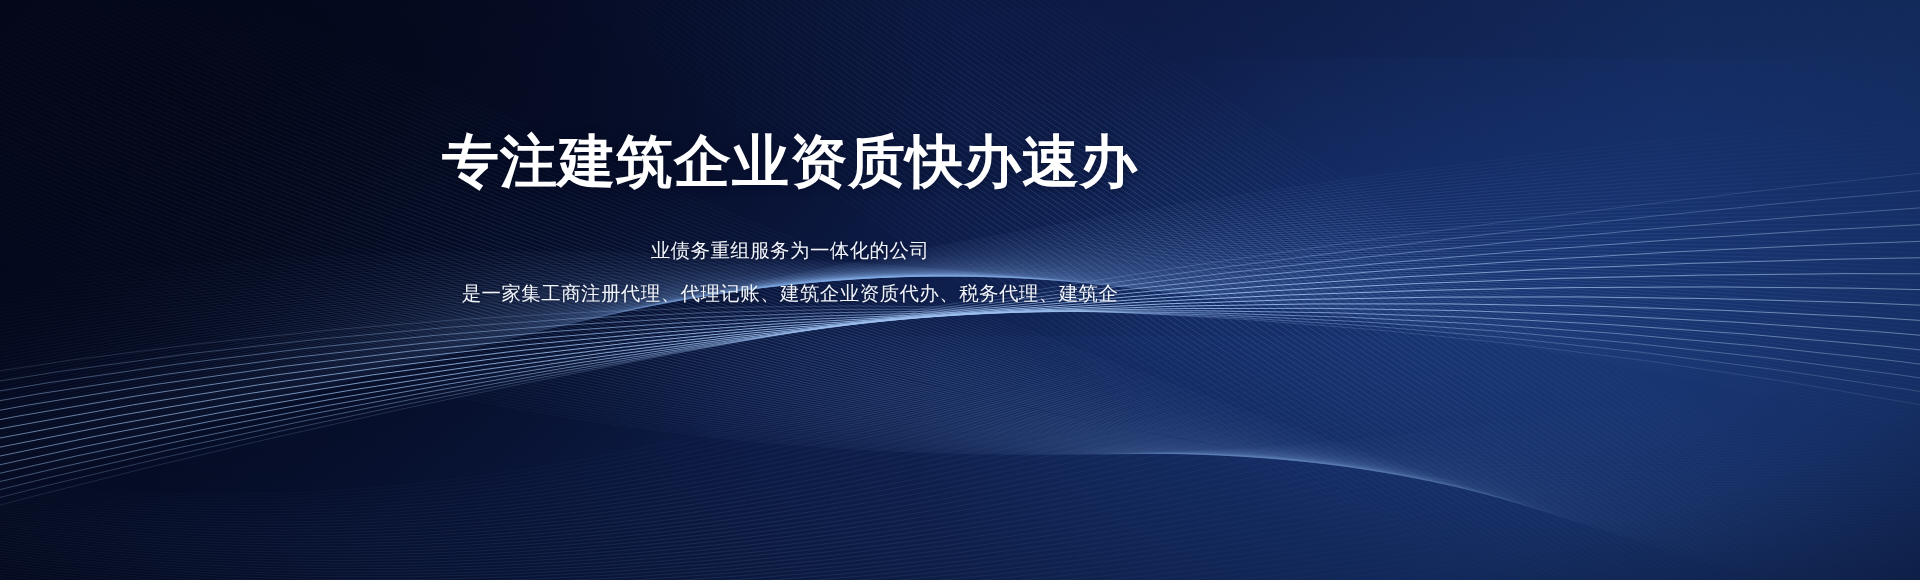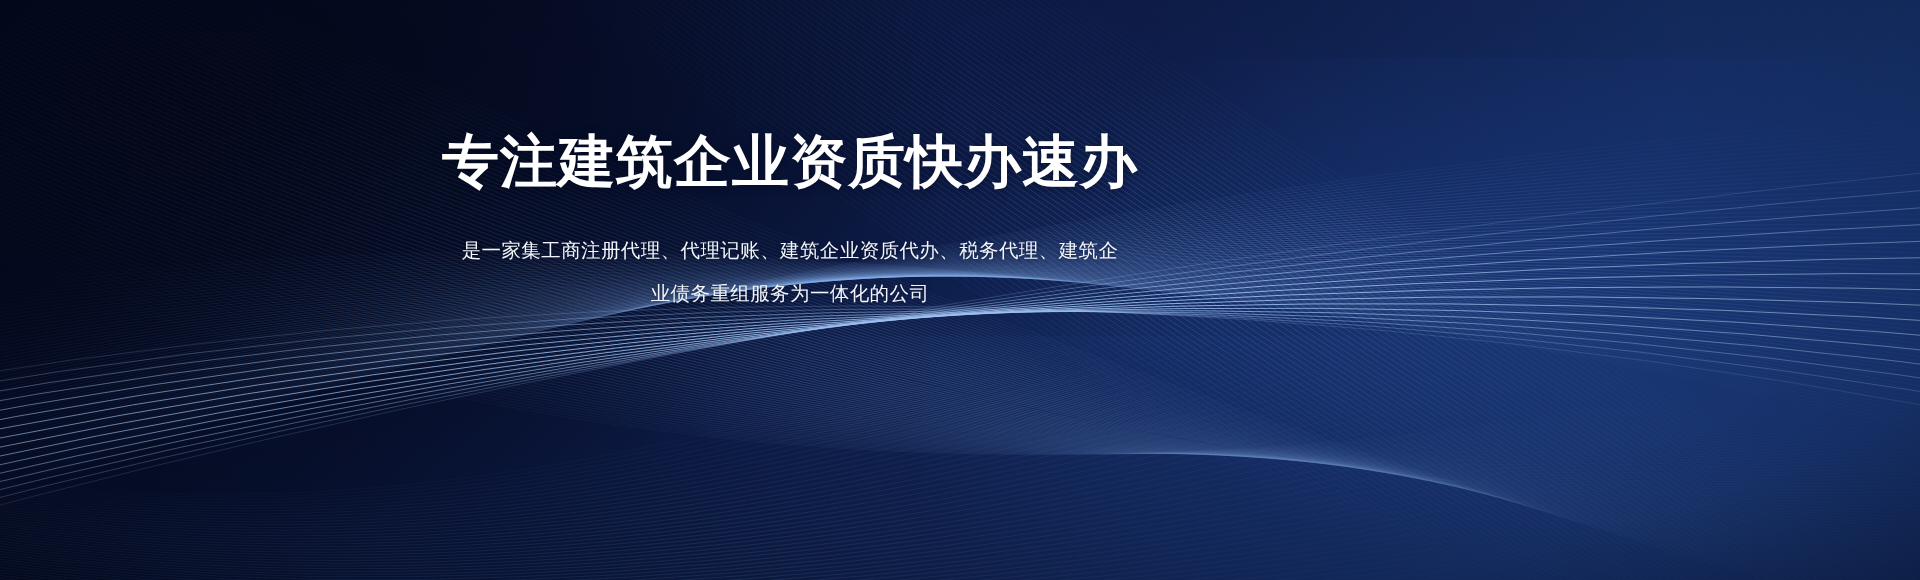--- a/index.html
+++ b/index.html
@@ -475,19 +475,19 @@
     </g>
   </svg>
 
   <div class="bg-vignette"></div>
 
   <div class="content">
     <div class="hero-inner">
       <h1 class="hero-title">专注建筑企业资质快办速办</h1>
 
       <p class="hero-subtitle">
+        <span class="sub-line">业债务重组服务为一体化的公司</span>
         <span class="sub-line">是一家集工商注册代理、代理记账、建筑企业资质代办、税务代理、建筑企</span>
-        <span class="sub-line">业债务重组服务为一体化的公司</span>
       </p>
     </div>
   </div>
 
 </div>
 
 </body></html>

